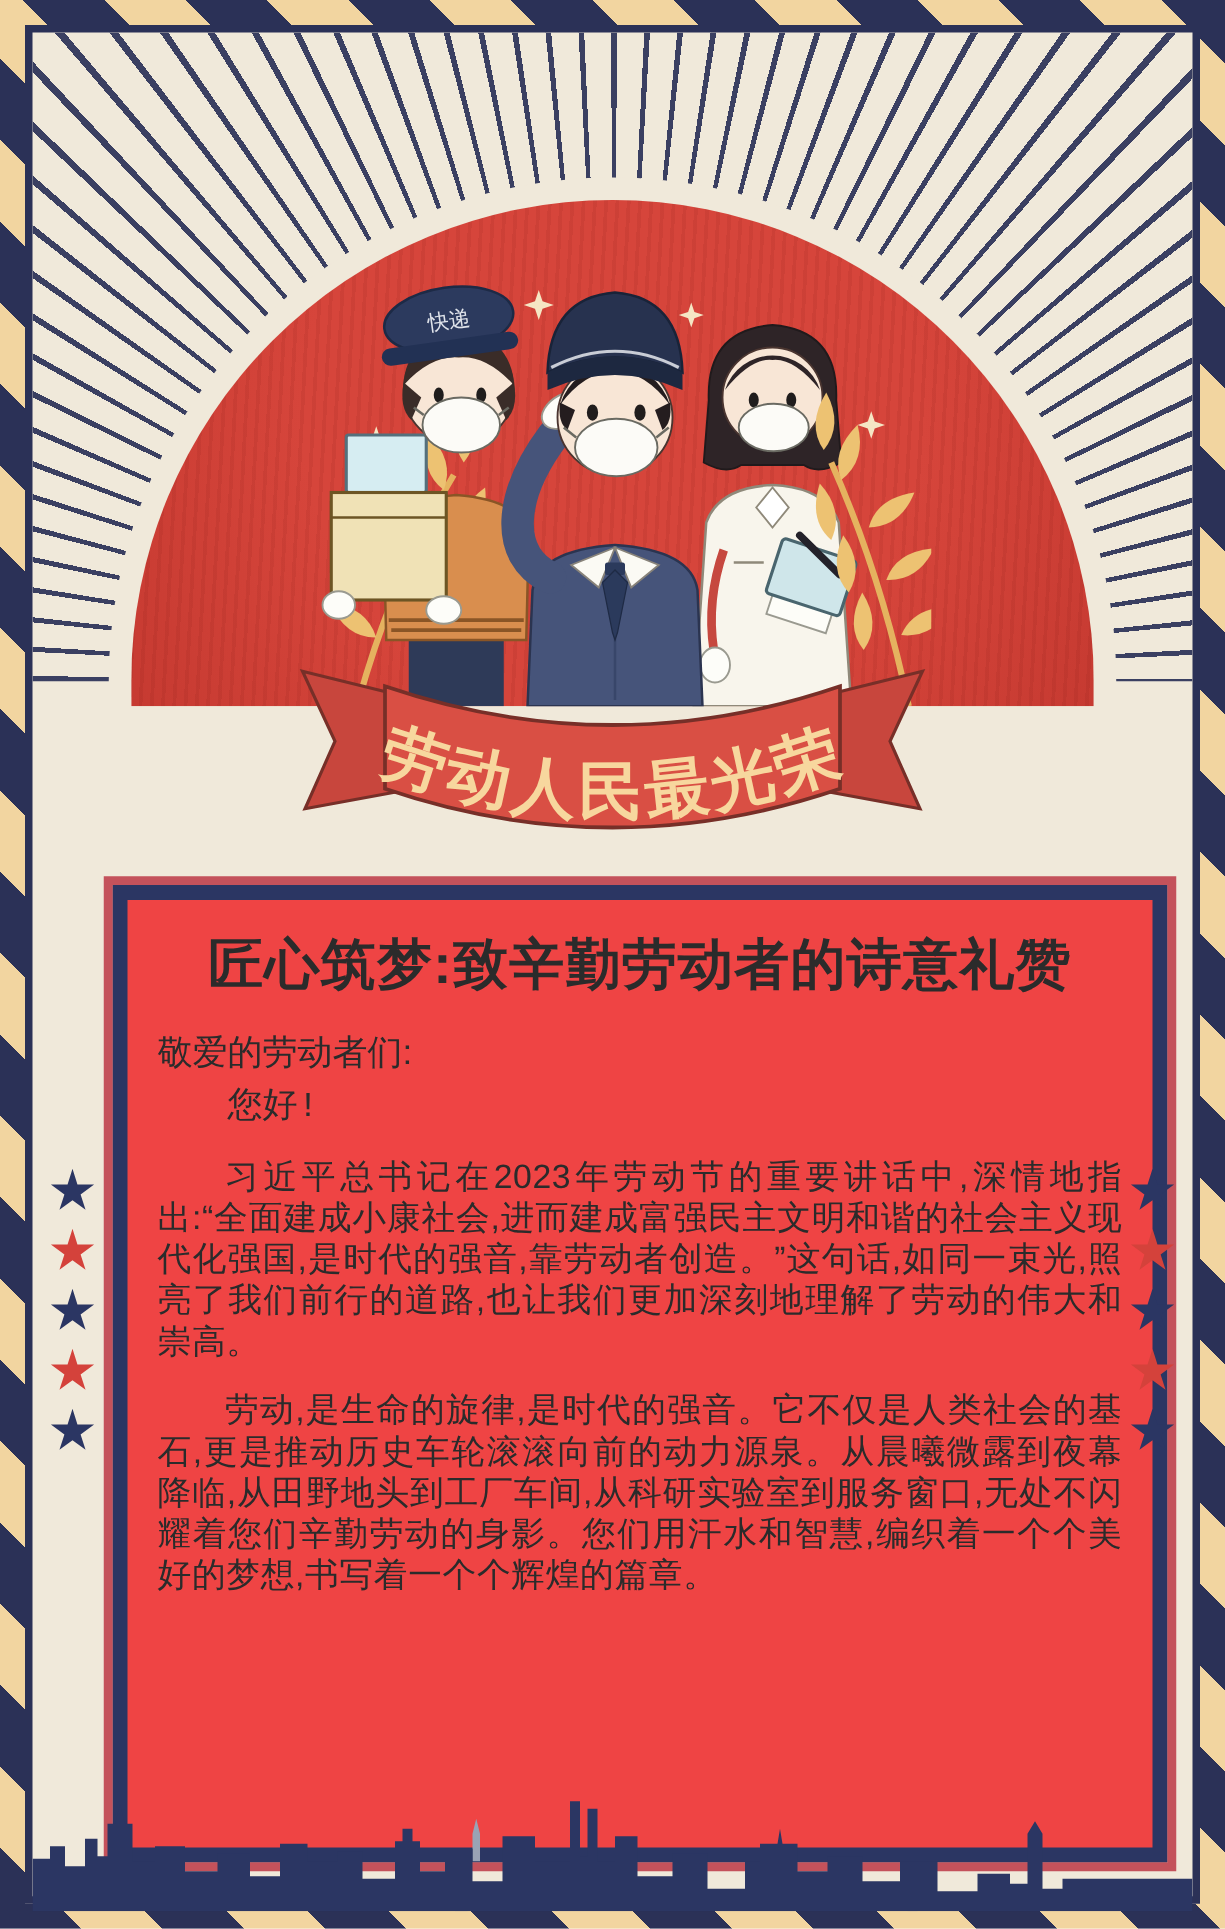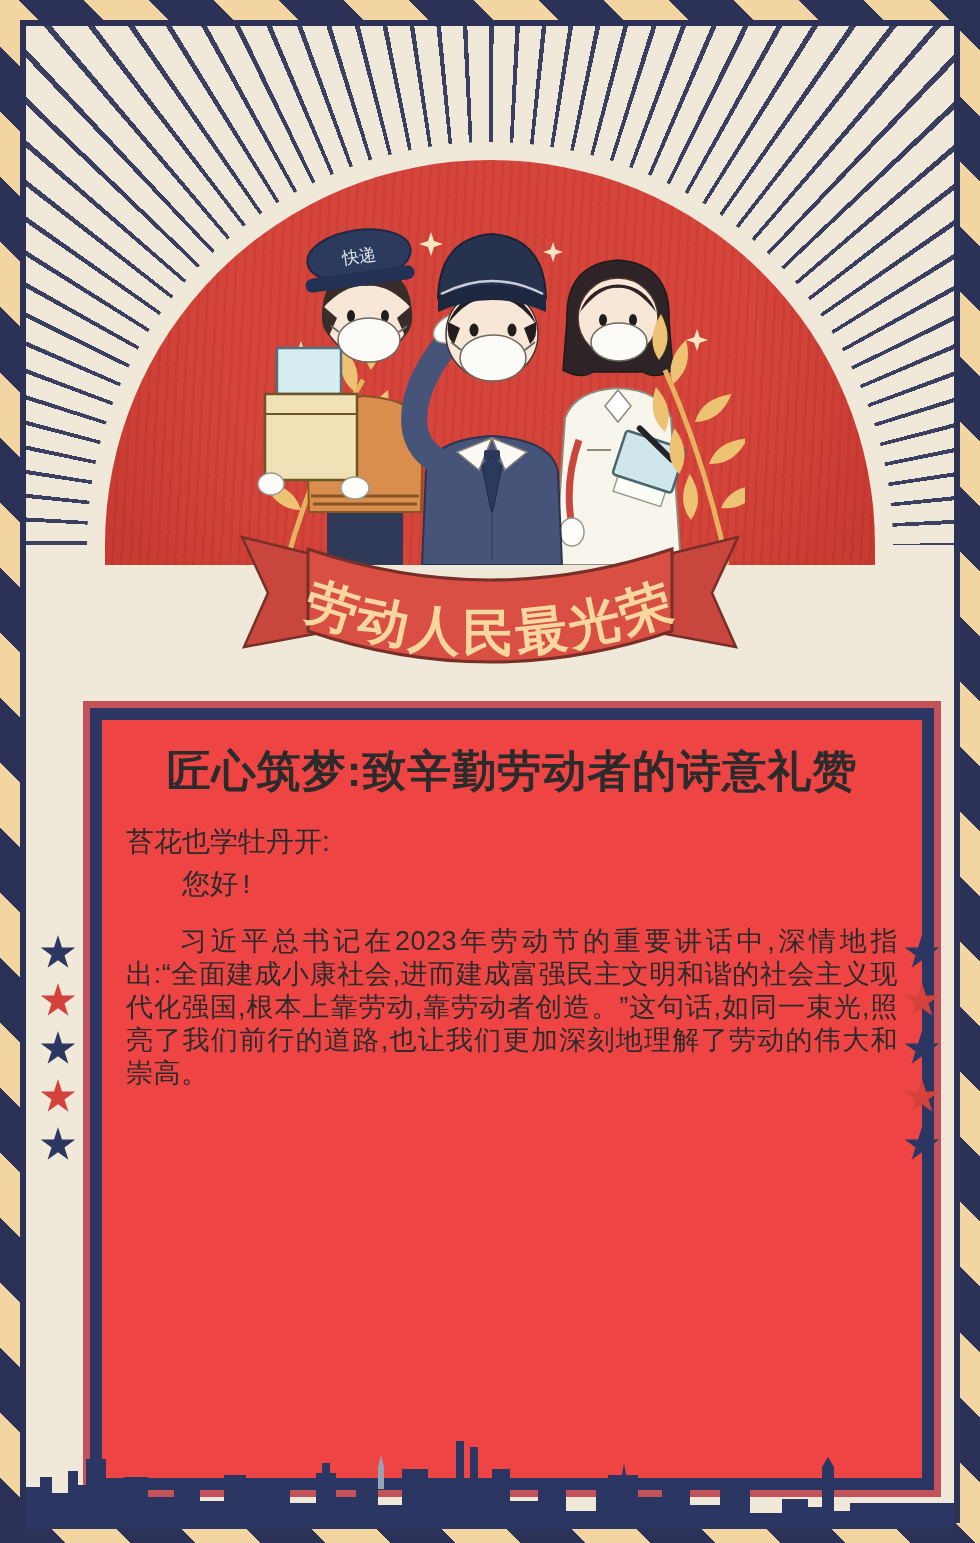--- a/index.html
+++ b/index.html
@@ -176,23 +176,24 @@
       <path d="M78,34 Q260,96 442,34 L442,116 Q260,178 78,116 Z" fill="#d94f44" stroke="#772f28" stroke-width="3"></path>
       <path id="bannerTextPath" d="M80,104 Q260,168 440,104" fill="none"></path>
       <text font-size="52" font-weight="bold" letter-spacing="3" fill="#f7d79e">
         <textPath href="#bannerTextPath" startOffset="50%" text-anchor="middle">劳动人民最光荣</textPath>
       </text>
     </svg>
 
     <div class="letter-card">
       <div class="letter-inner">
         <div class="letter-title">匠心筑梦:致辛勤劳动者的诗意礼赞</div>
-        <p class="salutation">苔花也学牡丹开:</p>
+        <p class="salutation">敬爱的劳动者们:</p>
         <p class="greeting">您好!</p>
-        <p class="para">习近平总书记在2023年劳动节的重要讲话中,深情地指出:“全面建成小康社会,进而建成富强民主文明和谐的社会主义现代化强国,根本上靠劳动,靠劳动者创造。”这句话,如同一束光,照亮了我们前行的道路,也让我们更加深刻地理解了劳动的伟大和崇高。</p>
+        <p class="para">习近平总书记在2023年劳动节的重要讲话中,深情地指出:“全面建成小康社会,进而建成富强民主文明和谐的社会主义现代化强国,是时代的强音,靠劳动者创造。”这句话,如同一束光,照亮了我们前行的道路,也让我们更加深刻地理解了劳动的伟大和崇高。</p>
+        <p class="para">劳动,是生命的旋律,是时代的强音。它不仅是人类社会的基石,更是推动历史车轮滚滚向前的动力源泉。从晨曦微露到夜幕降临,从田野地头到工厂车间,从科研实验室到服务窗口,无处不闪耀着您们辛勤劳动的身影。您们用汗水和智慧,编织着一个个美好的梦想,书写着一个个辉煌的篇章。</p>
       </div>
     </div>
 
     <div class="star-col left">
         <div class="star navy"></div>
         <div class="star red"></div>
         <div class="star navy"></div>
         <div class="star red"></div>
         <div class="star navy"></div>
       </div>

